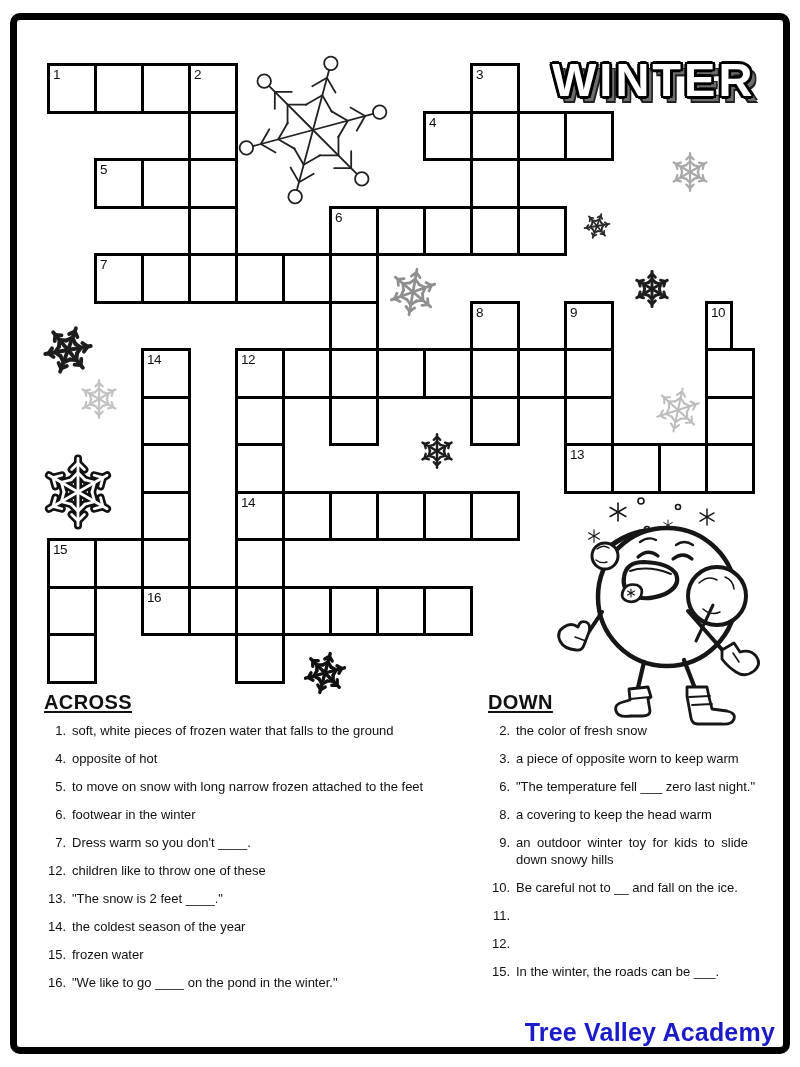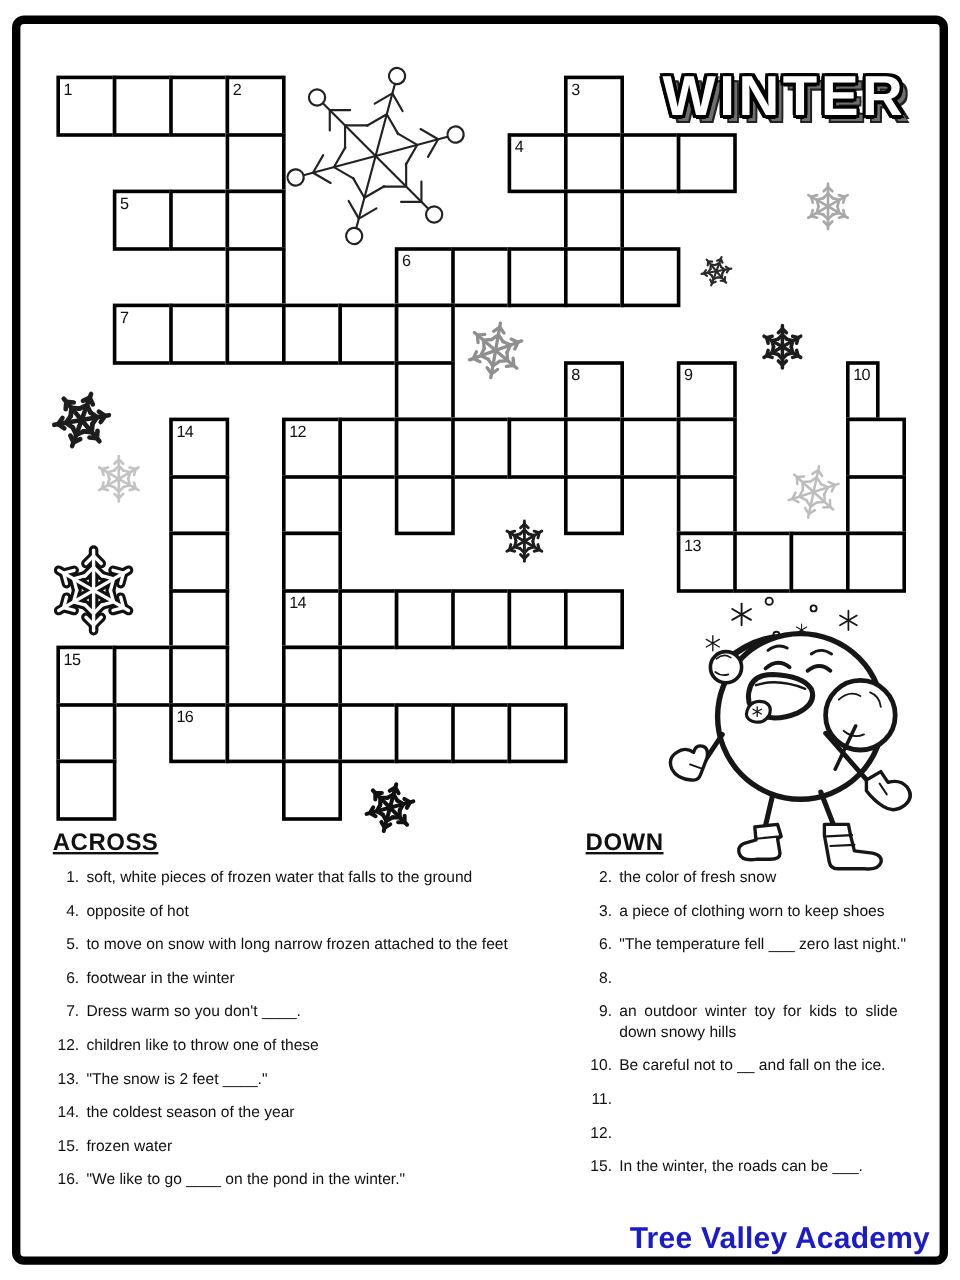--- a/index.html
+++ b/index.html
@@ -221,28 +221,29 @@
 
 <div class="clues clues-down">
   <h2>DOWN</h2>
   <div>
       <div class="clue">
         <span class="n">2.</span>
         <span class="t">the color of fresh snow</span>
       </div>
       <div class="clue">
         <span class="n">3.</span>
-        <span class="t">a piece of clothing worn to keep shoes</span>
+        <span class="t">a piece of opposite worn to keep warm</span>
       </div>
       <div class="clue">
         <span class="n">6.</span>
         <span class="t">"The temperature fell ___ zero last night."</span>
       </div>
       <div class="clue">
         <span class="n">8.</span>
+        <span class="t">a covering to keep the head warm</span>
       </div>
       <div class="clue justify">
         <span class="n">9.</span>
         <span class="t">an outdoor winter toy for kids to slide down snowy hills</span>
       </div>
       <div class="clue">
         <span class="n">10.</span>
         <span class="t">Be careful not to __ and fall on the ice.</span>
       </div>
       <div class="clue">

